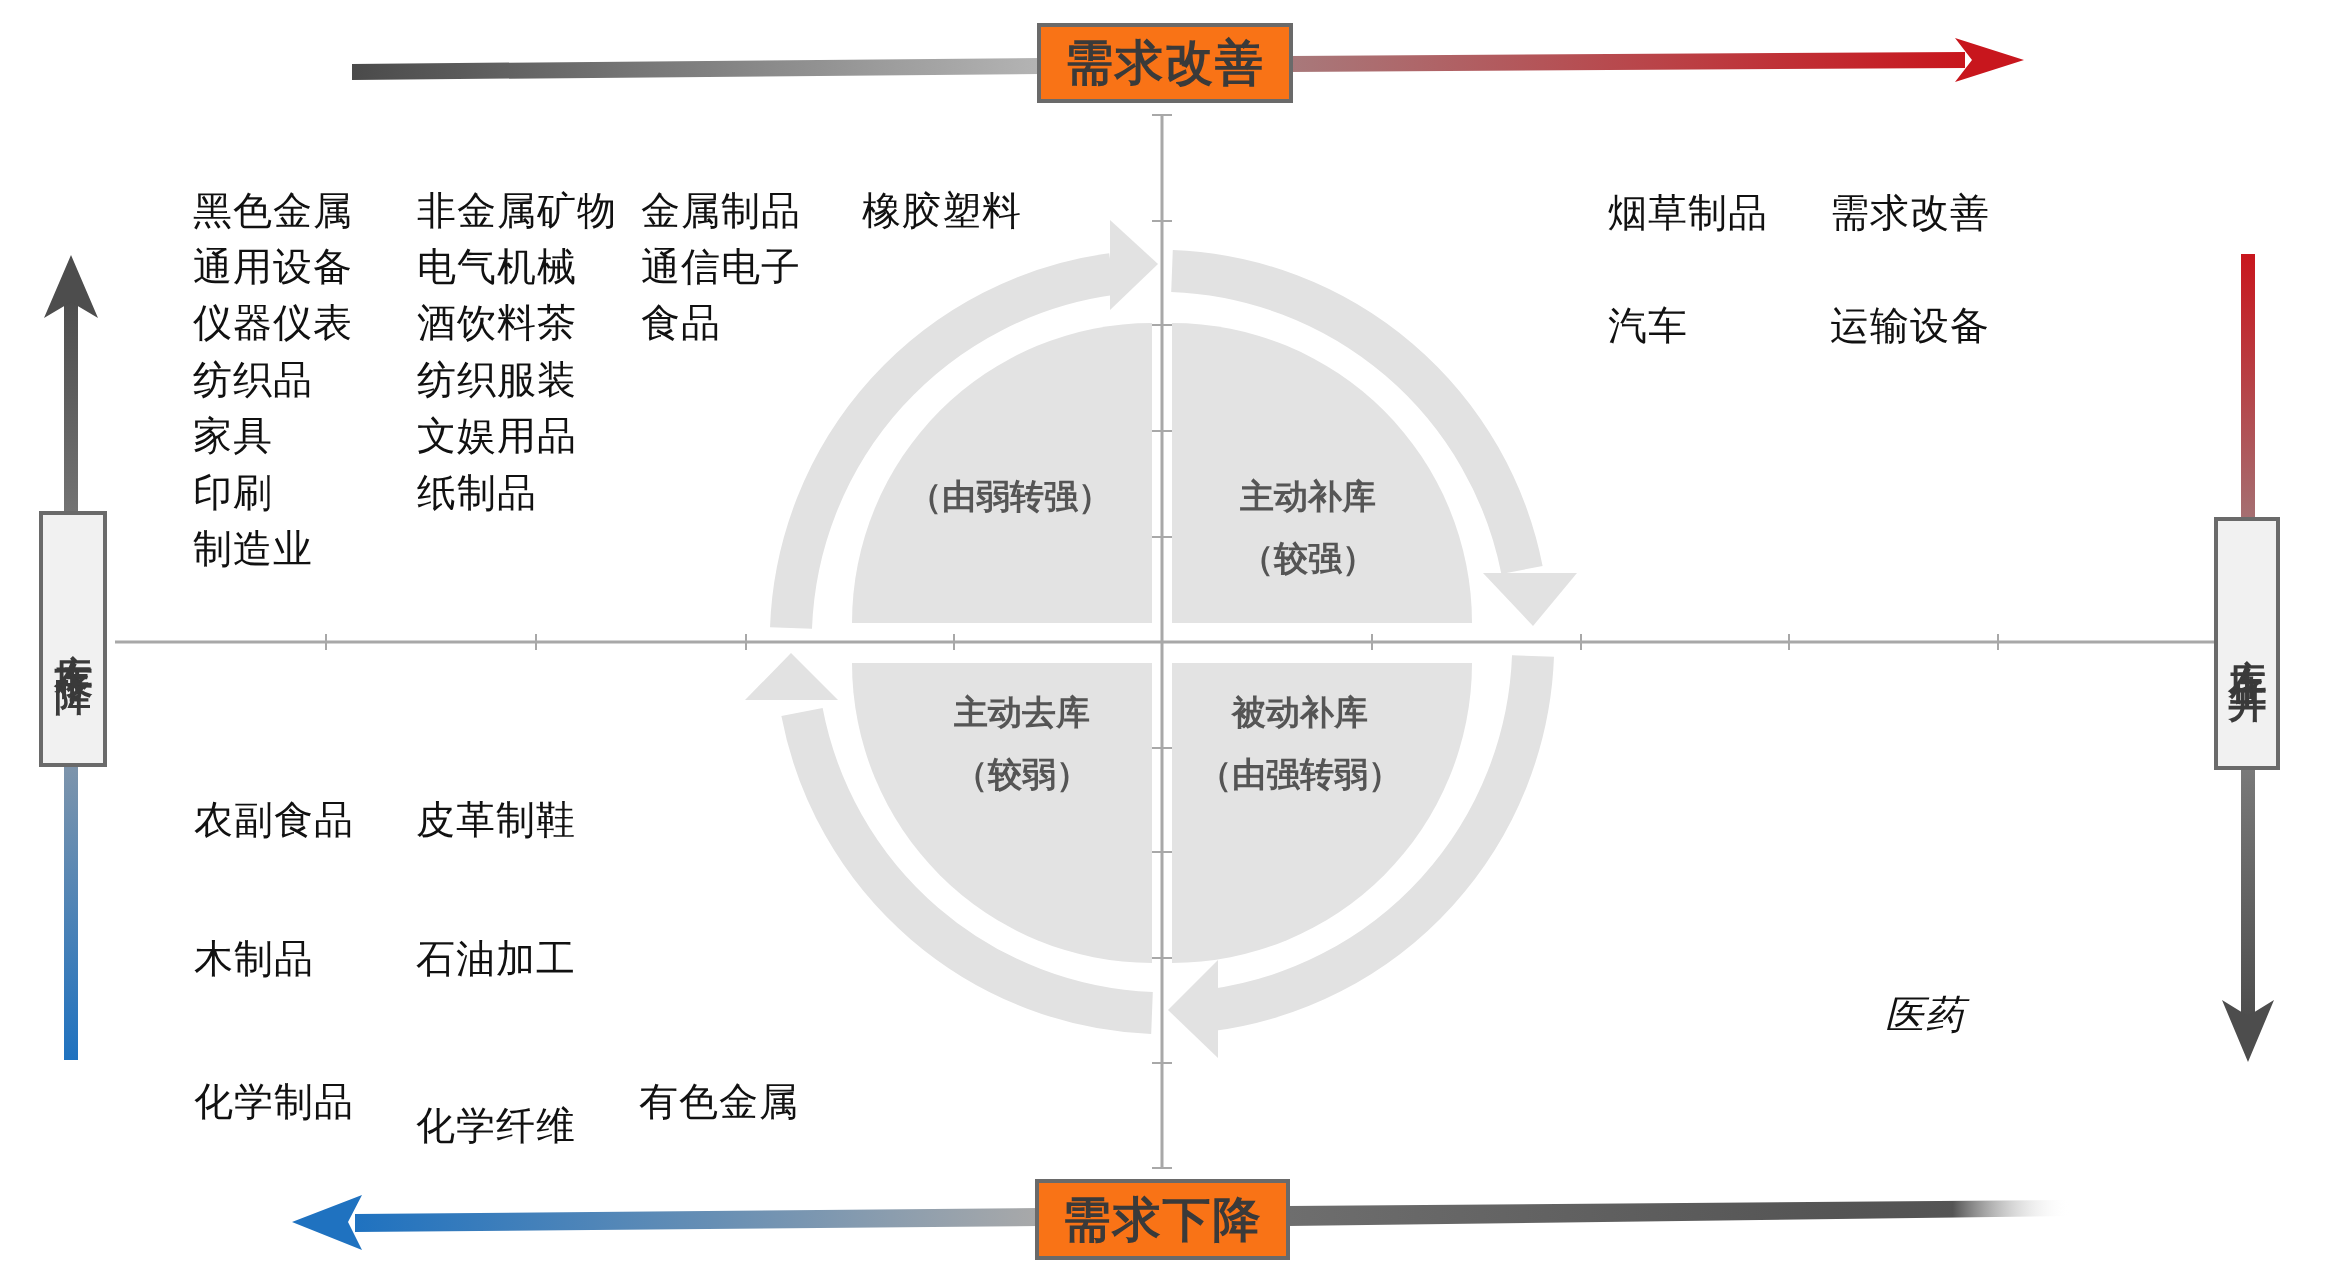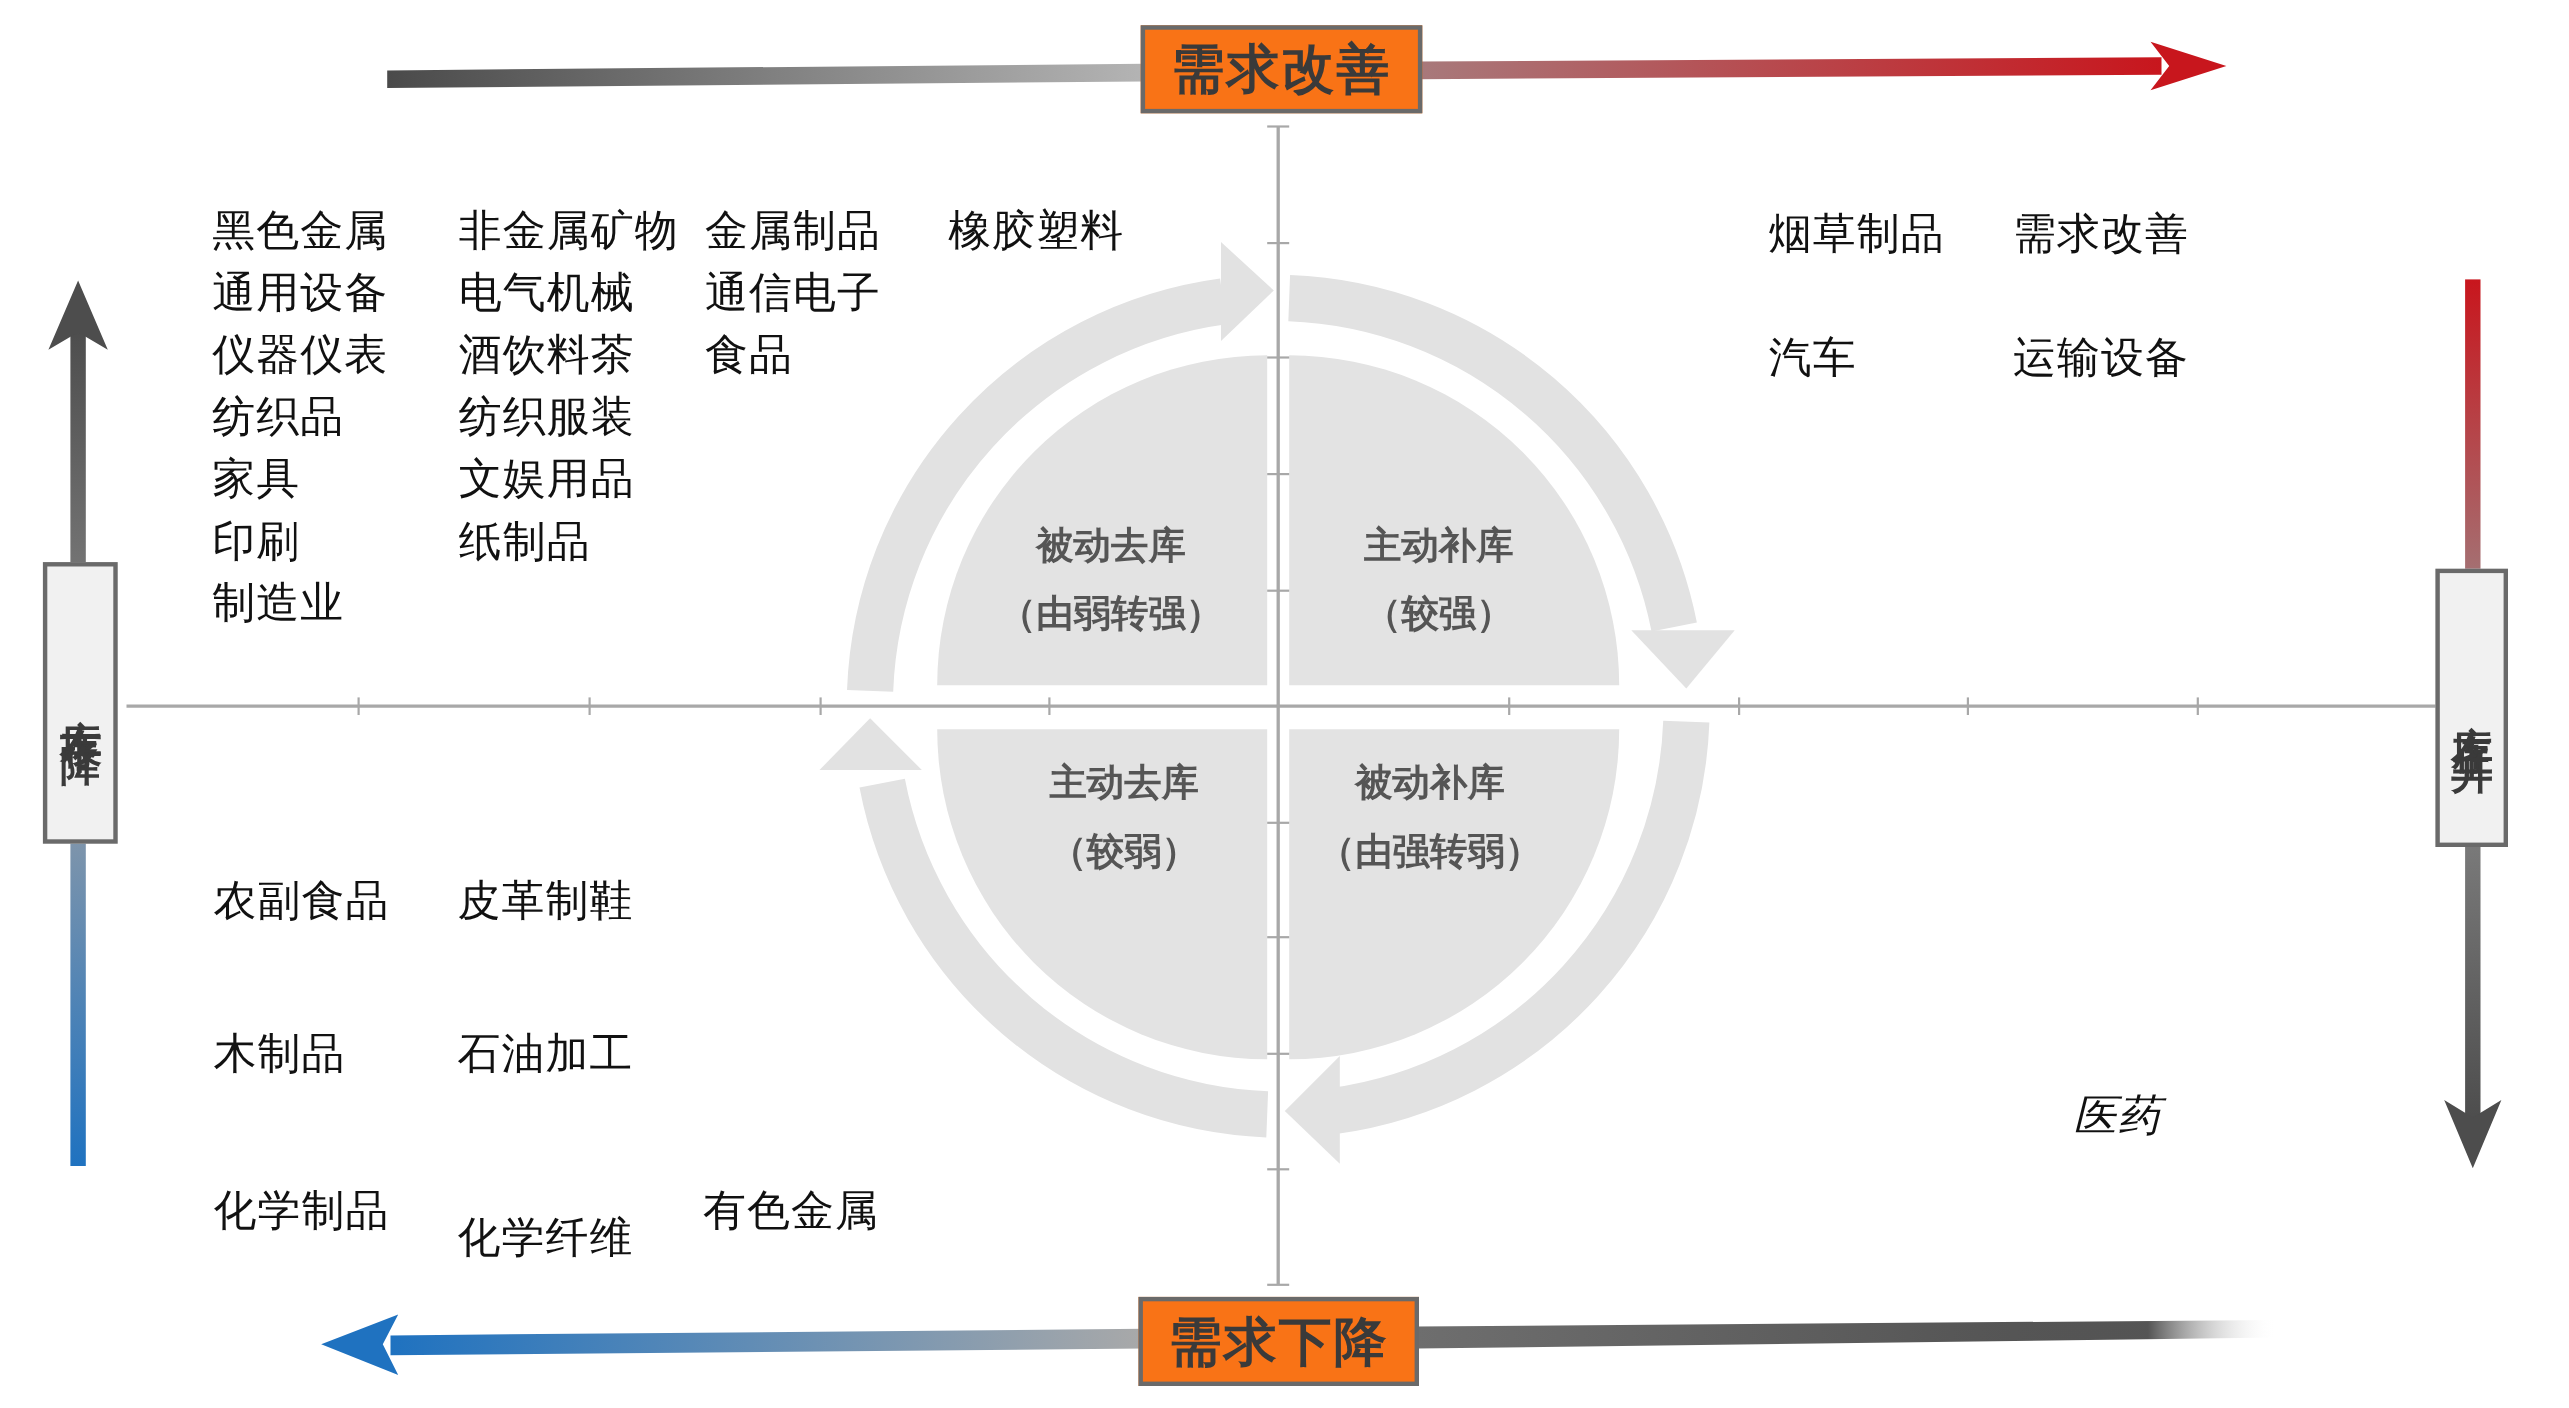--- a/index.html
+++ b/index.html
@@ -129,21 +129,20 @@
       <line x1="1152" y1="1168" x2="1172" y2="1168"></line>
     </g>
   </svg>
 
   <div class="hbox" style="left:1037px; top:23px; width:256px; height:80px;">需求改善</div>
   <div class="hbox" style="left:1035px; top:1179px; width:255px; height:81px;">需求下降</div>
   <div class="vbox" style="left:39px; top:511px; width:68px; height:256px;">库存下降</div>
   <div class="vbox" style="left:2214px; top:517px; width:66px; height:253px;">库存上升</div>
 
   <div class="phase" style="left:860px; top:465px;">
-    <div>被动去库</div>
     <div>（由弱转强）</div>
   </div>
   <div class="phase" style="left:1158px; top:465px;">
     <div>主动补库</div>
     <div>（较强）</div>
   </div>
   <div class="phase" style="left:872px; top:681px;">
     <div>主动去库</div>
     <div>（较弱）</div>
   </div>

